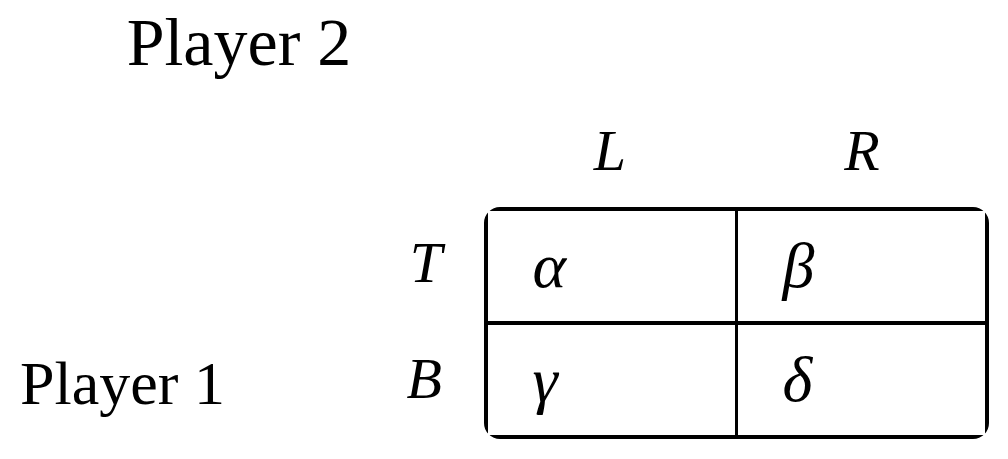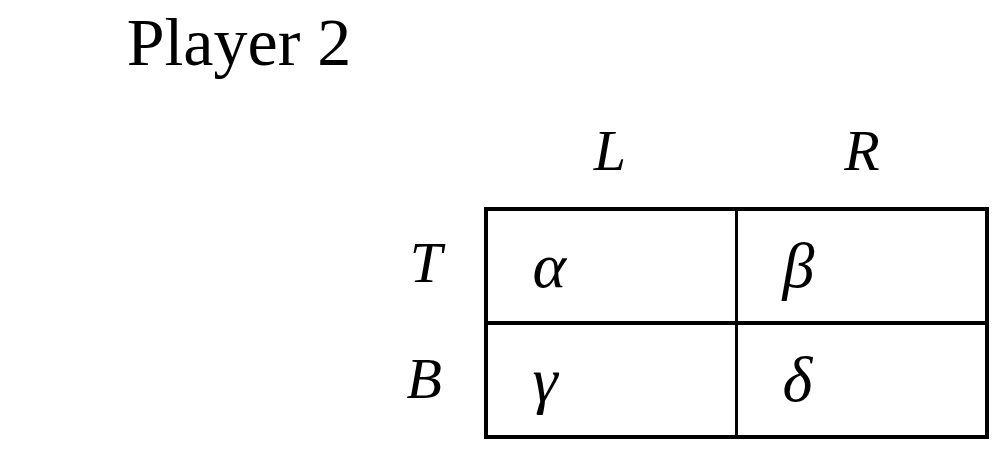--- a/index.html
+++ b/index.html
@@ -16,21 +16,21 @@
     color: #000000;
   }
 
   #stage {
     position: relative;
     width: 1008px;
     height: 459px;
     background: #ffffff;
   }
 
-  .abs { position: absolute; }
+  .abs { position: absolute; border-radius: 16px; }
 
   
   .player-label {
     font-family: "Liberation Serif", "DejaVu Serif", serif;
     font-style: normal;
     font-weight: normal;
     color: #000000;
     white-space: nowrap;
     line-height: 1;
   }
@@ -122,20 +122,21 @@
 <body>
 
 <div id="stage" class="abs">
 
   <div id="player2-label" class="abs player-label">Player 2</div>
 
   <div id="col-head-L" class="abs col-head">L</div>
 
   <div id="col-head-R" class="abs col-head">R</div>
 
+  <div id="player1-label" class="abs player-label">Player 1</div>
 
   <div id="row-head-T" class="abs row-head">T</div>
 
   <div id="row-head-B" class="abs row-head">B</div>
 
   <div id="matrix" class="abs">
     <table>
       <tbody>
           <tr class="row-top">
         <td class="col-left">

